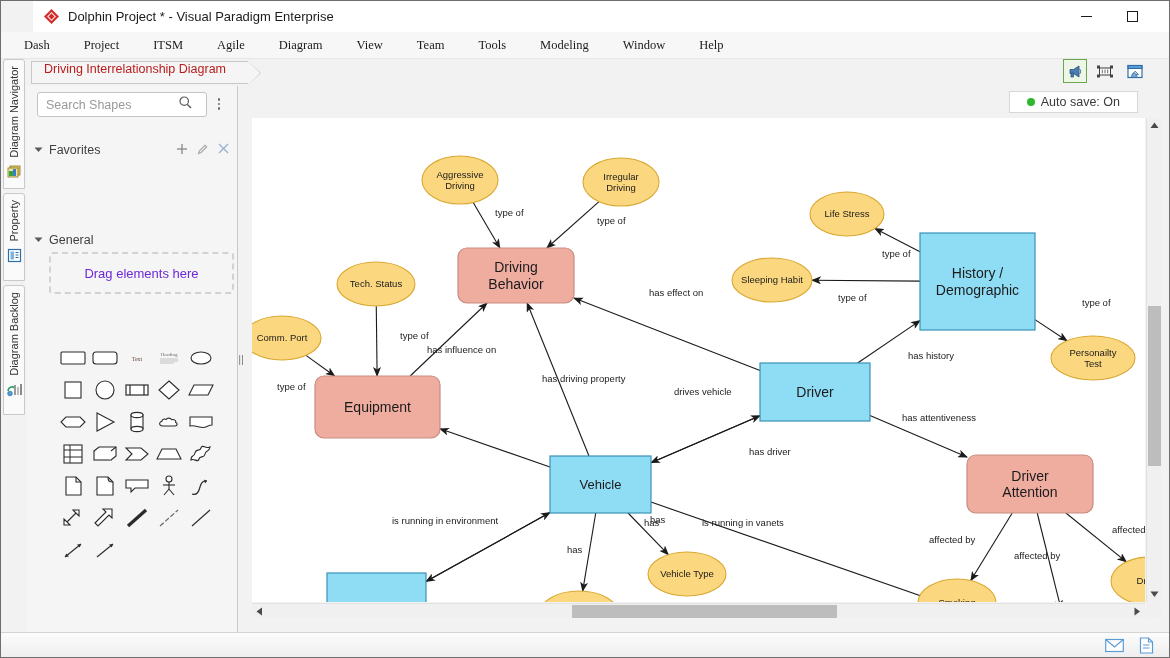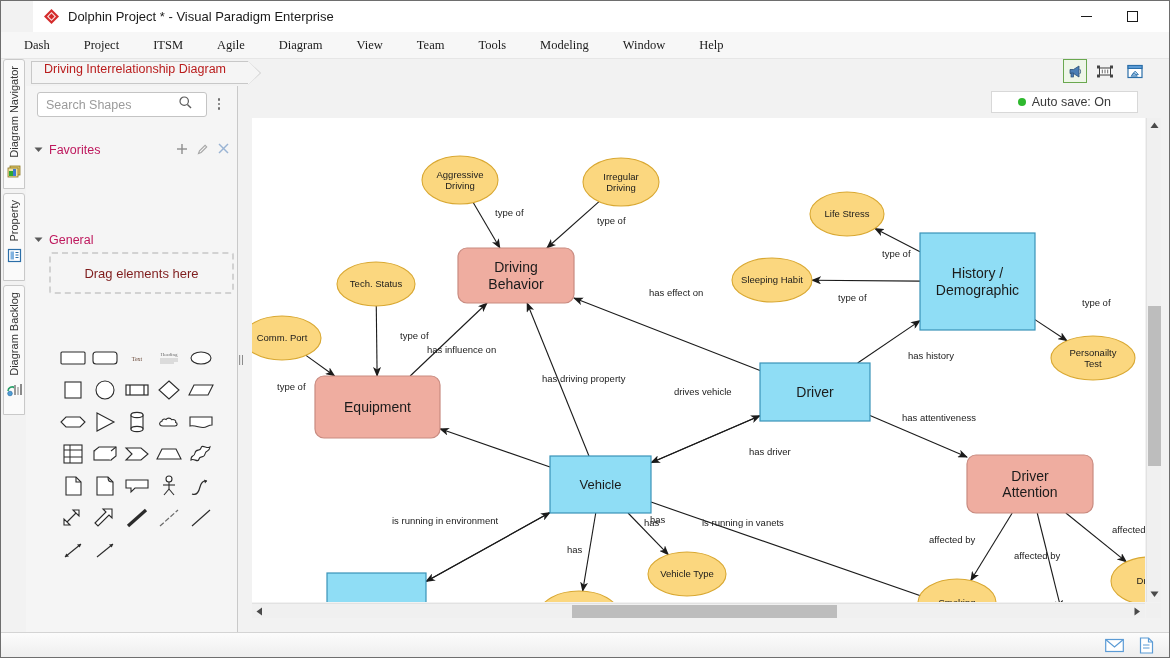--- a/index.html
+++ b/index.html
@@ -118,30 +118,30 @@
   .search-wrap input::placeholder { color:#9b9b9b; }
   .search-ico { margin-left:2px; }
   .kebab {
     position:absolute; left:186px; top:9px; width:14px; height:18px;
     display:flex; flex-direction:column; align-items:center; justify-content:center; gap:2px;
   }
   .kebab i { width:2.5px; height:2.5px; background:#6e6e6e; border-radius:50%; display:block;}
 
   .sec-head {
     position:absolute; left:0; width:212px; height:24px;
-    display:flex; align-items:center; font-size:12.5px; color:#be185d;
+    display:flex; align-items:center; font-size:12.5px; color:#404040;
   }
   .caret { margin-left:8px; margin-right:6px; }
   .sec-actions { margin-left:auto; margin-right:9px; display:flex; gap:9px; align-items:center; }
 
   .dropzone {
     position:absolute; left:23px; top:166px; width:185px; height:42px;
     border:2px dashed #d2d2d2; border-radius:3px;
     display:flex; align-items:center; justify-content:center;
-    font-size:13px; color:#7f1d1d;
+    font-size:13px; color:#6d28d9;
   }
   .shape-grid {
     position:absolute; left:31px; top:256px; width:181px;
     display:flex; flex-wrap:wrap;
   }
   .shape-cell {
     width:32px; height:32px; display:flex; align-items:center; justify-content:center;
   }
   .panel-split {
     position:absolute; left:237px; top:348px; width:6px; height:20px;
@@ -156,21 +156,21 @@
   }
   .web-badge {
     position:absolute; left:8px; top:5px; height:22px;
     background:#ffffff; border:1px solid #d8d8d8;
     display:flex; align-items:center; padding:0 9px;
     font-size:12.5px; color:#3a3a3a;
   }
   .autosave-badge {
     position:absolute; right:31px; top:5px; height:22px;
     background:#ffffff; border:1px solid #d8d8d8;
-    display:flex; align-items:center; padding:0 26px;
+    display:flex; align-items:center; padding:0 17px;
     font-size:12.5px; color:#3a3a3a;
   }
   .greendot {
     width:8px; height:8px; border-radius:50%; background:#2eb82e;
     margin-right:6px; display:inline-block;
   }
   .diagram-viewport {
     position:absolute; left:8px; top:32px; width:893px; height:484px;
     background:#ffffff; overflow:hidden;
   }

